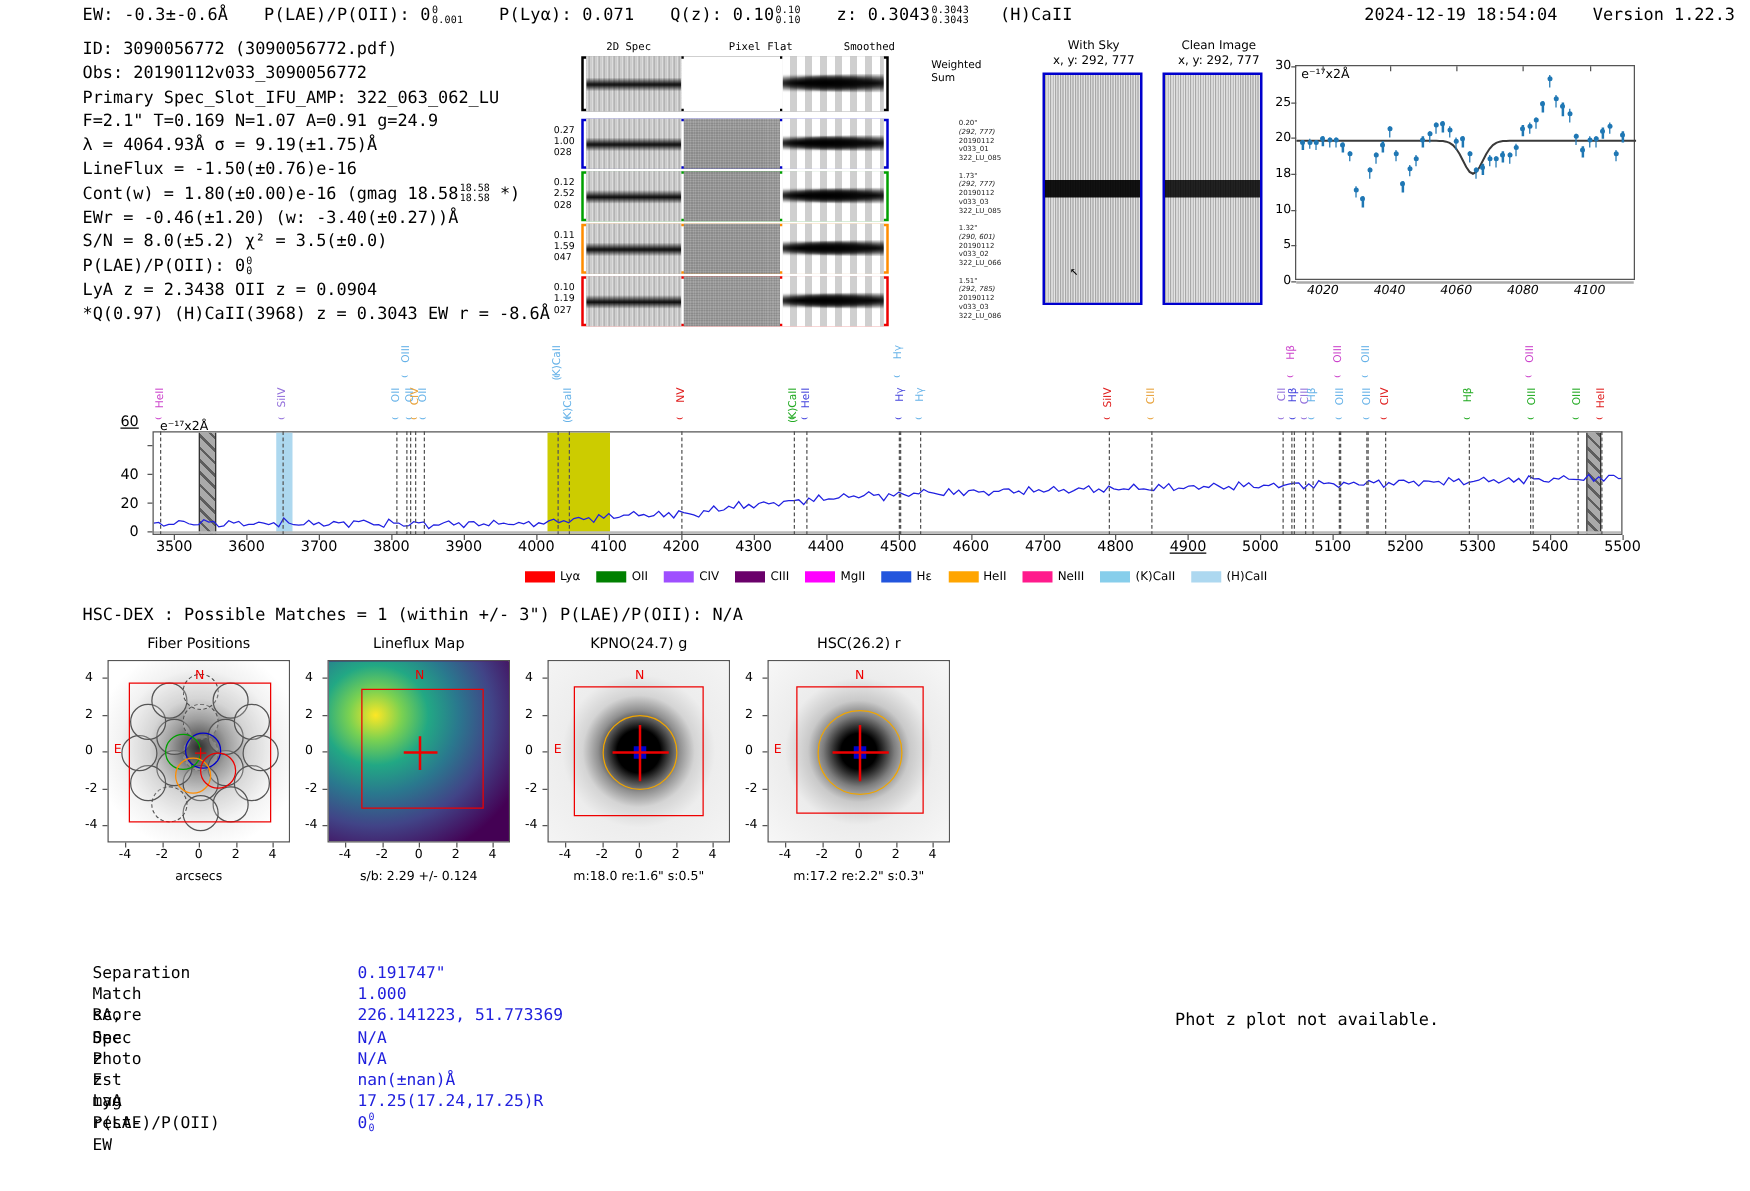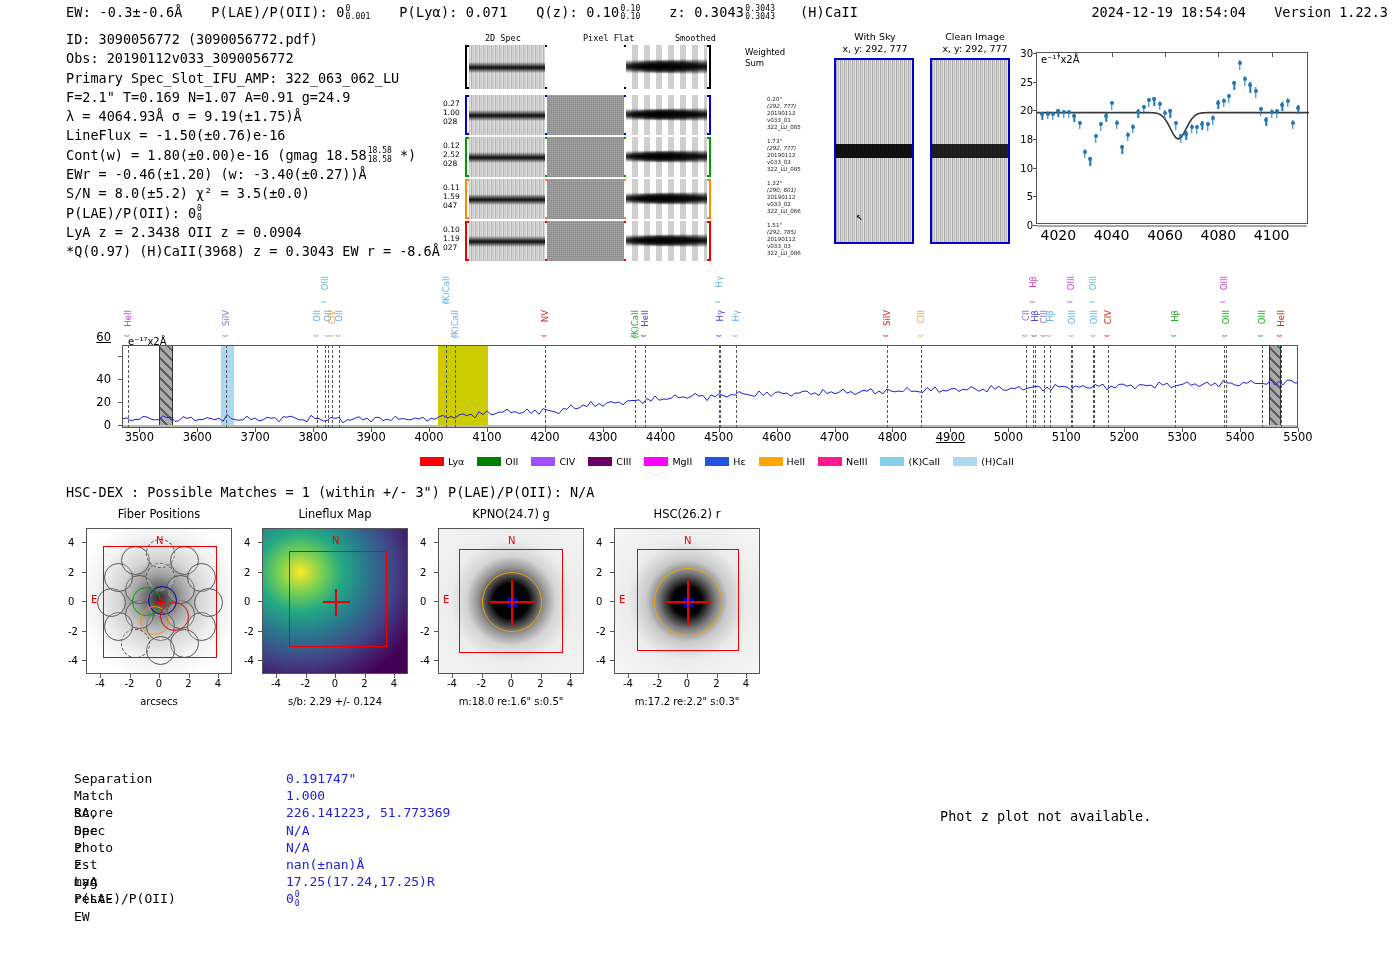--- a/index.html
+++ b/index.html
@@ -65,22 +65,22 @@
   .cut-band{position:absolute;left:0;right:0;top:46%;height:8%;background:#000;opacity:.92;}
   .arrow{position:absolute;font-size:11px;color:#000;}
 
   
   #zoomplot{left:1036px;top:52px;width:272px;height:172px;}
   .axes{position:absolute;box-sizing:border-box;}
   .axbox{border:1px solid #555;background:#fff;}
   .ytick{position:absolute;right:100%;transform:translateY(-50%);font-size:10px;padding-right:4px;
      font-family:"DejaVu Sans","Liberation Sans",sans-serif;}
   .ytickm{position:absolute;left:-4px;width:4px;height:1px;background:#555;}
-  .xtick{position:absolute;top:100%;transform:translateX(-50%);font-size:14px;padding-top:4px;
-     font-family:"DejaVu Sans","Liberation Sans",sans-serif;}
+  .xtick{position:absolute;top:100%;transform:translateX(-50%);font-size:10px;padding-top:4px;
+     font-family:"DejaVu Sans","Liberation Sans",sans-serif;font-style:italic;}
   .xtickm{position:absolute;top:0;width:1px;height:4px;background:#555;}
   .pt{position:absolute;width:4px;height:4px;background:#1f77b4;border-radius:50%;
       transform:translate(-50%,50%);}
   .err{position:absolute;width:1.4px;background:#1f77b4;transform:translateX(-50%);}
   #zoom-units{position:absolute;left:4px;top:1px;font-size:10px;
      font-family:"DejaVu Sans","Liberation Sans",sans-serif;}
 
   
   #mainspec{left:122px;top:345px;width:1176px;height:83px;border:1px solid #555;
      box-sizing:border-box;background:#fff;}

